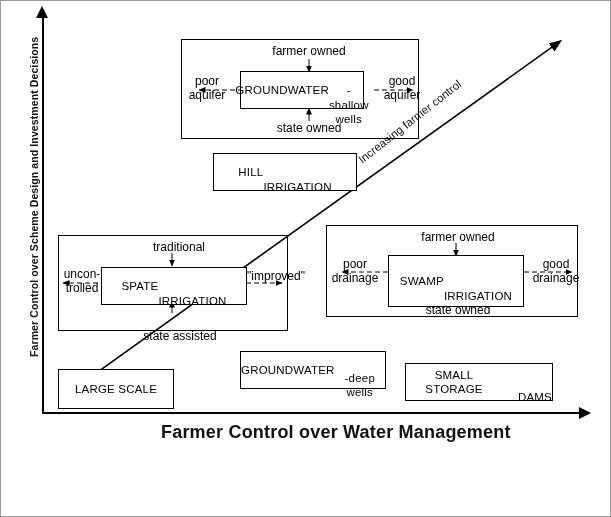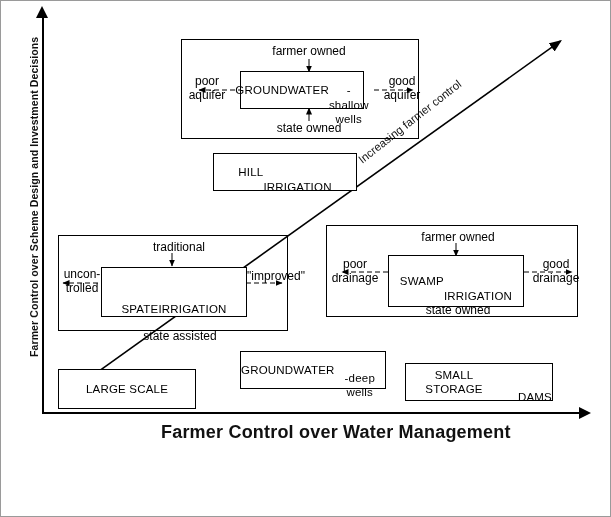--- a/index.html
+++ b/index.html
@@ -221,21 +221,21 @@
       <marker id="ah3" markerWidth="8" markerHeight="8" refX="6.5" refY="3" orient="auto">
         <polygon points="0 0, 7 3, 0 6" fill="#000"></polygon>
       </marker>
     </defs>
     <line x1="114" y1="18" x2="114" y2="31" stroke="#000" stroke-width="1" marker-end="url(#ah3)"></line>
     <line x1="114" y1="78" x2="114" y2="66" stroke="#000" stroke-width="1" marker-end="url(#ah3)"></line>
     <line x1="48" y1="48" x2="5" y2="48" stroke="#000" stroke-width="1" stroke-dasharray="5,3" marker-end="url(#ah3)"></line>
     <line x1="180" y1="48" x2="224" y2="48" stroke="#000" stroke-width="1" stroke-dasharray="5,3" marker-end="url(#ah3)"></line>
   </svg>
 
-  <div class="box" style="left:100px; top:266px; width:146px; height:50px;align-items:flex-end;">
+  <div class="box" style="left:100px; top:266px; width:146px; height:38px;">
     <span class="l1">SPATE</span>
     <span class="l2">IRRIGATION</span>
   </div>
 
   <div class="frame" style="left:325px; top:224px; width:252px; height:92px;"></div>
 
   <div class="small-label" style="left:412px; top:230px; width:90px;">farmer owned</div>
   <div class="small-label" style="left:414px; top:303px; width:86px;">state owned</div>
 
   <div class="small-label two" style="left:328px; top:256px; width:52px;">
@@ -257,21 +257,21 @@
     <line x1="130" y1="76" x2="130" y2="64" stroke="#000" stroke-width="1" marker-end="url(#ah4)"></line>
     <line x1="62" y1="47" x2="16" y2="47" stroke="#000" stroke-width="1" stroke-dasharray="5,3" marker-end="url(#ah4)"></line>
     <line x1="198" y1="47" x2="246" y2="47" stroke="#000" stroke-width="1" stroke-dasharray="5,3" marker-end="url(#ah4)"></line>
   </svg>
 
   <div class="box" style="left:387px; top:254px; width:136px; height:52px;">
     <span class="l1">SWAMP</span>
     <span class="l2">IRRIGATION</span>
   </div>
 
-  <div class="box" style="left:57px; top:368px; width:138px; height:40px;">
+  <div class="box" style="left:57px; top:368px; width:116px; height:40px;">
     <span class="l1">LARGE SCALE</span>
   </div>
 
   <div class="box" style="left:239px; top:350px; width:146px; height:38px;">
     <span class="l1">GROUNDWATER</span>
     <span class="l2">-deep wells</span>
   </div>
 
   <div class="box" style="left:404px; top:362px; width:148px; height:38px;gap:16px;">
     <span class="l1">SMALL STORAGE</span>

